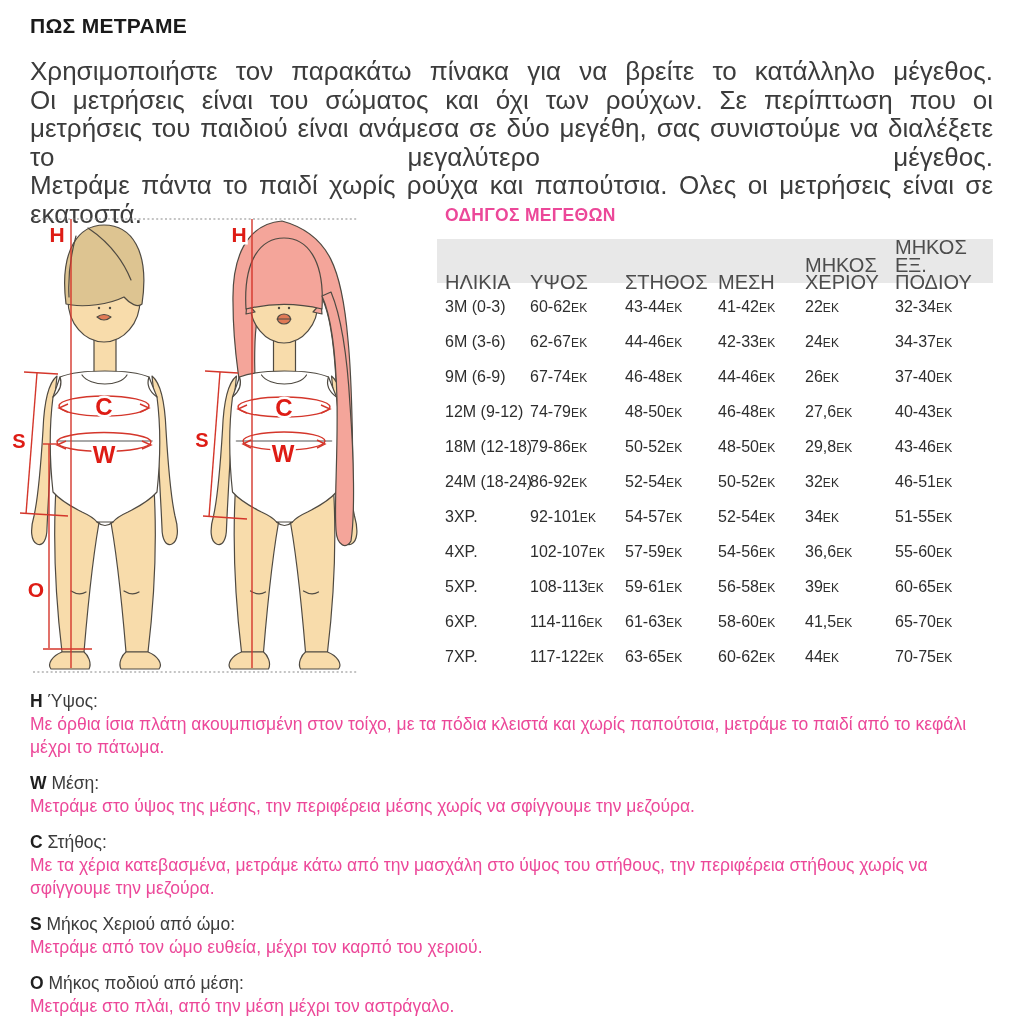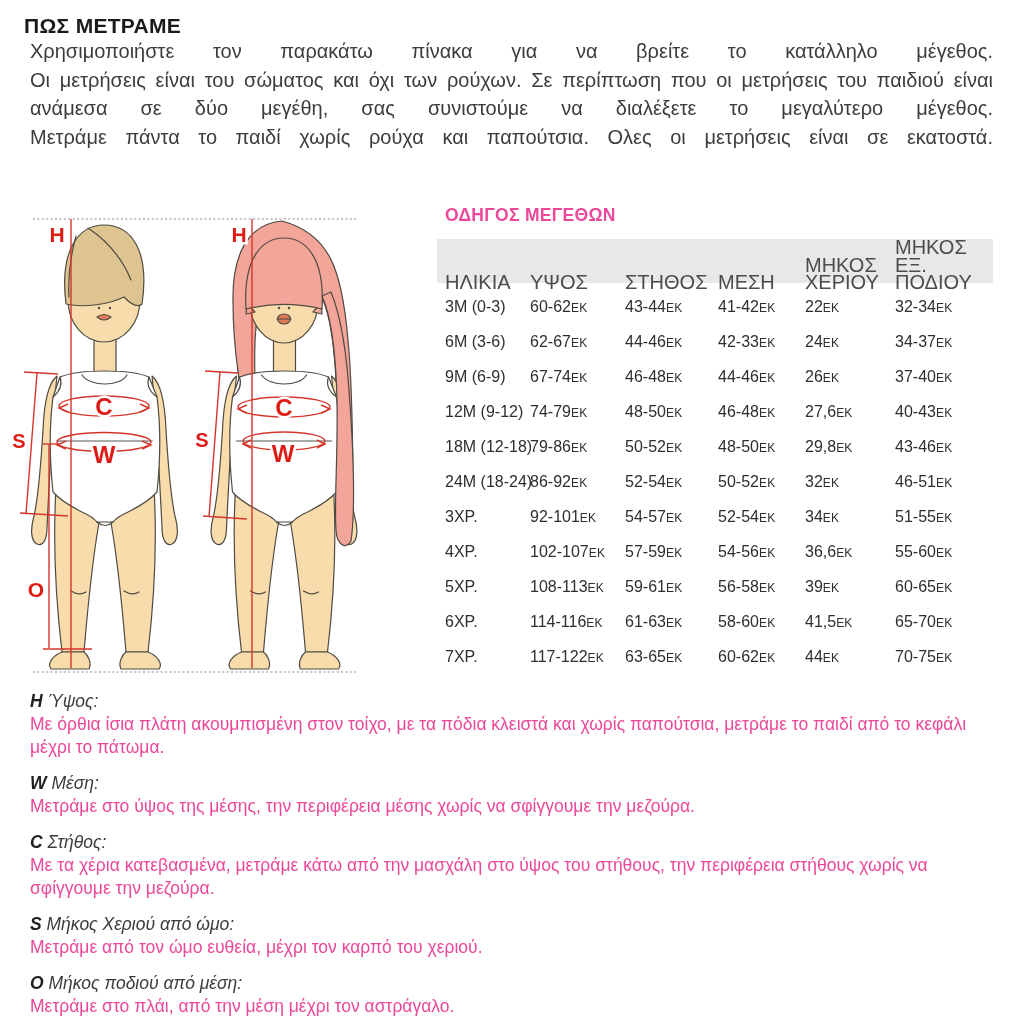--- a/index.html
+++ b/index.html
@@ -1,40 +1,40 @@
 <!DOCTYPE html>
 <html><head>
 <meta charset="utf-8">
 <style>
   html,body{margin:0;padding:0;background:#ffffff;}
   body{width:1023px;height:1024px;position:relative;overflow:hidden;
        font-family:"Liberation Sans", sans-serif;color:#3d3d3d;}
 
-  .page-title{position:absolute;left:24px;top:14px;font-size:21px;font-weight:bold;
+  .page-title{position:absolute;left:30px;top:14px;font-size:21px;font-weight:bold;
               color:#1a1a1a;letter-spacing:.3px;}
 
-  .intro{position:absolute;left:30px;top:37px;width:963px;font-size:20px;
+  .intro{position:absolute;left:30px;top:57px;width:963px;font-size:26px;
          line-height:28.6px;color:#3c3c3c;}
   .intro .iline{text-align:justify;text-align-last:justify;}
 
   .figures{position:absolute;left:0;top:200px;width:430px;height:492px;}
 
   .sizes{position:absolute;left:437px;top:205px;width:556px;}
   .sizes h2{margin:0 0 0 8px;font-size:17.5px;font-weight:bold;color:#ec4899;letter-spacing:.3px;}
   .grid-head{margin-top:13px;height:44px;background:#e8e8e8;display:grid;
              grid-template-columns:85px 95px 93px 87px 90px 93px;align-items:end;}
   .th{padding:0 0 5px 8px;font-size:20px;line-height:17.5px;color:#4c4c4c;}
   .grid-body{margin-top:6px;}
   .row{display:grid;grid-template-columns:85px 95px 93px 87px 90px 93px;height:35px;align-items:center;}
   .td{padding-left:8px;font-size:16px;color:#2e2e2e;white-space:nowrap;}
   .td .unit{font-size:12px;letter-spacing:.2px;text-align:right;}
 
   .expl{position:absolute;left:30px;top:690px;width:966px;}
   .sec{margin-bottom:13px;}
-  .hd{font-size:17.5px;line-height:23px;color:#3c3c3c;font-style:italic;}
+  .hd{font-size:17.5px;line-height:23px;color:#3c3c3c;}
   .hd b{color:#1f1f1f;}
   .tx{font-size:17.5px;line-height:23px;color:#ec4899;}
 
   
   .outline{stroke:#4f4a42;stroke-width:1.2;stroke-linejoin:round;stroke-linecap:round;}
   .redline{stroke:#d4362b;stroke-width:1.4;fill:none;}
   .redlabel{fill:#de1c15;font-weight:bold;paint-order:stroke fill;stroke:#ffffff;stroke-width:5px;}
   .dots{stroke:#8a8a8a;stroke-width:1.1;stroke-dasharray:2 2.4;}
 </style>
 </head>

